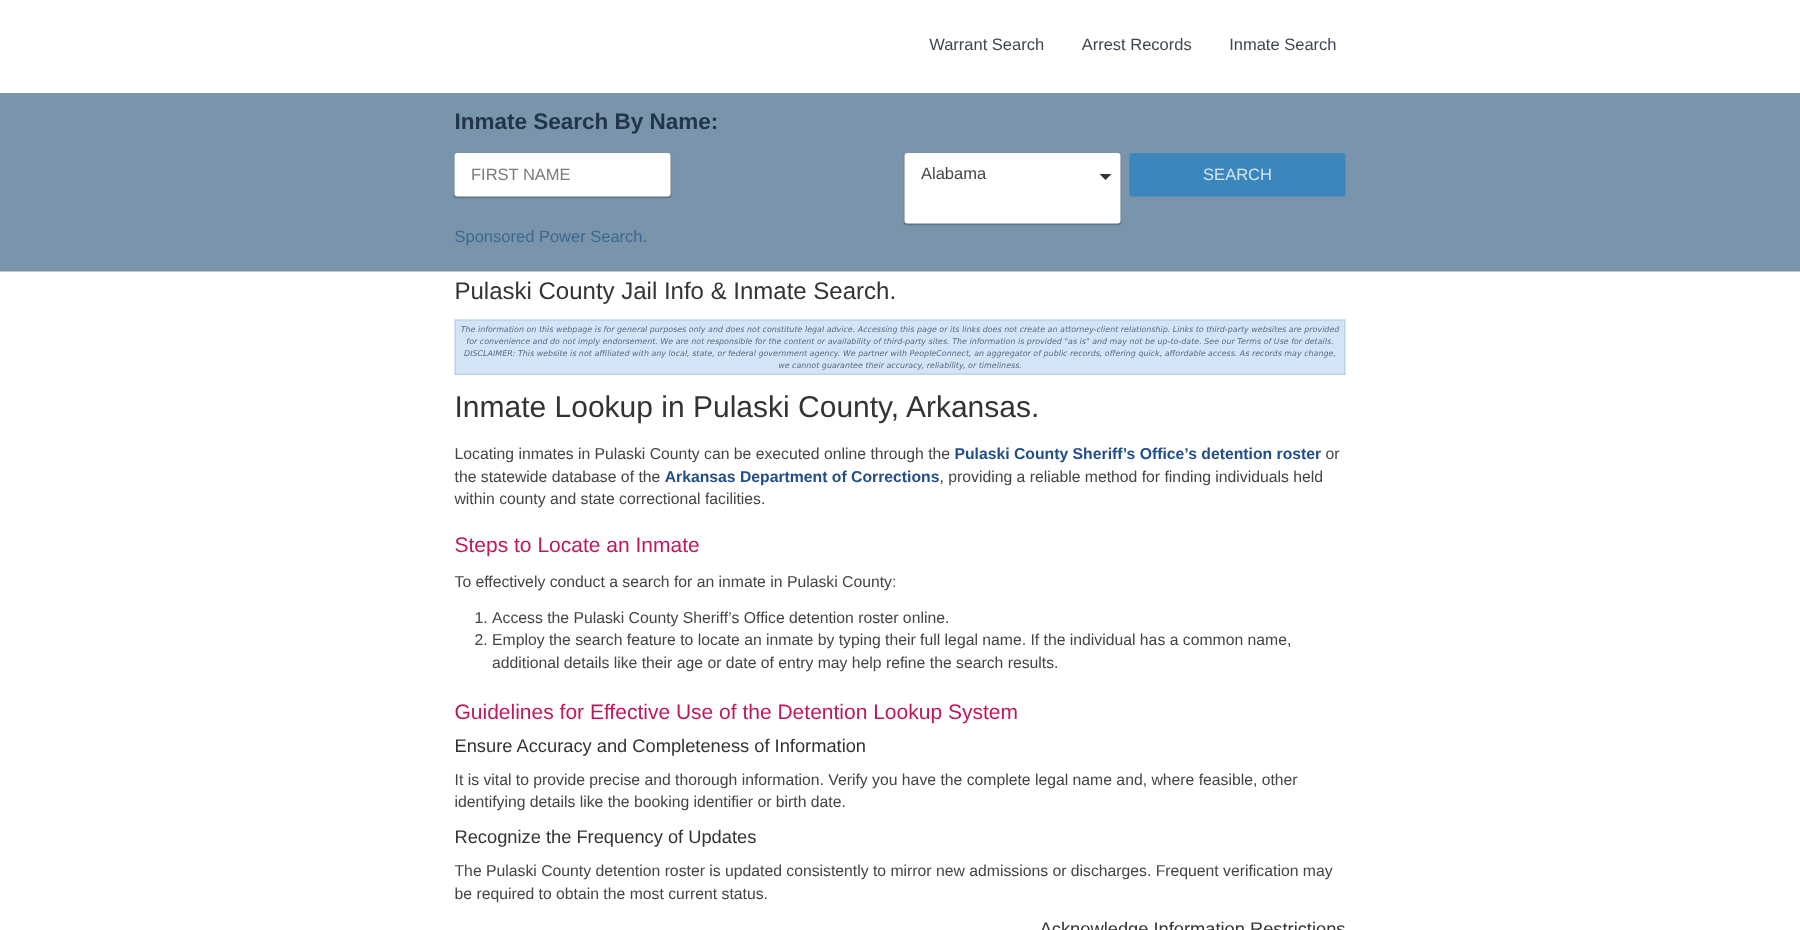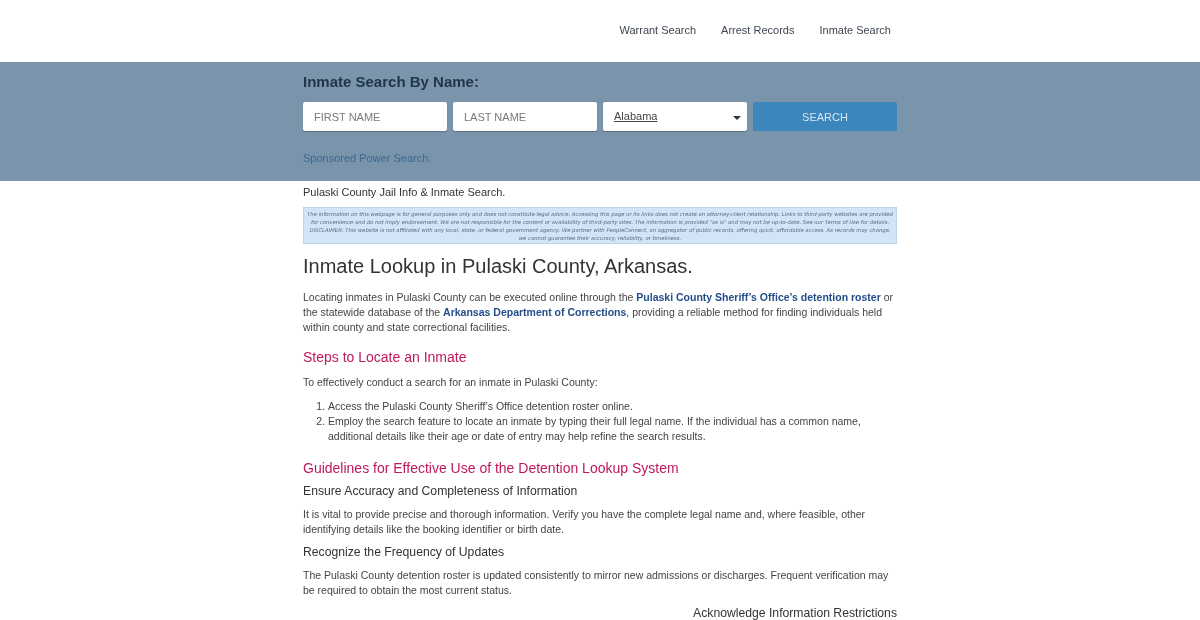--- a/index.html
+++ b/index.html
@@ -12,27 +12,27 @@
   .logo-text { font-family: "DejaVu Sans", sans-serif; font-weight: bold; font-size: 12.5px; color: #2c4363; letter-spacing: -0.2px; }
   .nav { position: absolute; top: 24px; right: 309px; display: flex; gap: 25px; }
   .nav a { font-size: 11px; color: #3e4651; text-decoration: none; cursor: pointer; }
 
   .hero { position: absolute; top: 62px; left: 0; width: 1200px; height: 119px; background: #7994ab; }
   .hero-title { position: absolute; left: 303px; top: 11px; font-size: 15px; font-weight: bold; color: #22354c; }
   .field { position: absolute; top: 40px; height: 29px; background: #fff; border: none; border-radius: 2px; padding-left: 11px; font-family: "Liberation Sans", sans-serif; font-size: 11px; color: #555; box-shadow: 0 1px 1px rgba(0,0,0,0.25); }
   .field::placeholder { color: #7a7a7a; }
   #first { left: 303px; width: 144px; }
   #last { left: 453px; width: 144px; }
-  .select { position: absolute; top: 40px; left: 603px; width: 144px; height: 29px; background: #fff; border-radius: 2px; box-shadow: 0 1px 1px rgba(0,0,0,0.25); font-size: 11px; color: #444; padding: 8px 12px 0 11px; cursor: pointer; text-decoration: underline; }
+  .select { position: absolute; top: 40px; left: 603px; width: 144px; height: 47px; background: #fff; border-radius: 2px; box-shadow: 0 1px 1px rgba(0,0,0,0.25); font-size: 11px; color: #444; padding: 8px 12px 0 11px; cursor: pointer; }
   .caret { position: absolute; right: 6px; top: 14px; width: 0; height: 0; border-left: 4px solid transparent; border-right: 4px solid transparent; border-top: 4px solid #333; }
   .search-btn { position: absolute; top: 40px; left: 753px; width: 144px; height: 29px; background: #3a86bd; color: #d8e6f2; border: none; border-radius: 2px; font-family: "Liberation Sans", sans-serif; font-size: 11px; cursor: pointer; }
   .sponsored { position: absolute; left: 303px; top: 90px; font-size: 11px; color: #3d6892; text-decoration: none; cursor: pointer; }
 
   .content { position: absolute; top: 181px; left: 303px; width: 594px; }
-  h1.page-title { font-size: 11px; font-weight: normal; color: #333; margin-top: 5px; }
+  h1.page-title { font-size: 16px; font-weight: normal; color: #333; margin-top: 5px; }
   .disclaimer { margin-top: 9px; background: #d2e4f6; border: 1px solid #bed4ea; padding: 2px 2px; font-family: "DejaVu Sans", sans-serif; font-style: italic; font-size: 5.3px; line-height: 8px; color: #5c6b7d; text-align: center; height: 37px; overflow: hidden; }
   h2.sec { font-size: 20px; font-weight: normal; color: #333; margin-top: 12px; }
   p.txt { font-size: 10.5px; line-height: 15px; color: #444; margin-top: 14px; }
   p.txt a { color: #234e8a; font-weight: bold; text-decoration: none; cursor: pointer; }
   h3.sub { font-size: 14px; font-weight: normal; color: #be185d; }
   h4.sub2 { font-size: 12.2px; font-weight: normal; color: #333; }
   ol.steps { margin-top: 9px; padding-left: 25px; font-size: 10.5px; line-height: 15px; color: #444; }
 </style>
 </head>
 <body>
@@ -41,21 +41,20 @@
   <nav class="nav">
     <a>Warrant Search</a>
     <a>Arrest Records</a>
     <a>Inmate Search</a>
   </nav>
 </div>
 
 <section class="hero">
   <div class="hero-title">Inmate Search By Name:</div>
   <input id="first" class="field" type="text" placeholder="FIRST NAME" style="">
-  <input id="last" class="field" type="text" placeholder="LAST NAME" style="">
   <div class="select">
     <span>Alabama</span>
     <span class="caret"></span>
   </div>
   <button class="search-btn">SEARCH</button>
   <a class="sponsored">Sponsored Power Search.</a>
 </section>
 
 <main class="content">
   <h1 class="page-title">Pulaski County Jail Info &amp; Inmate Search.</h1>

